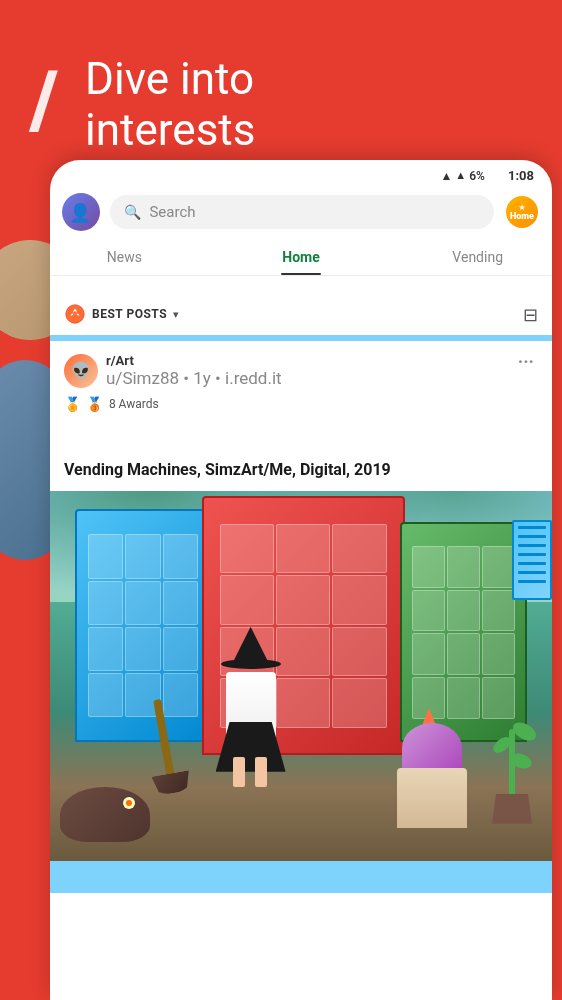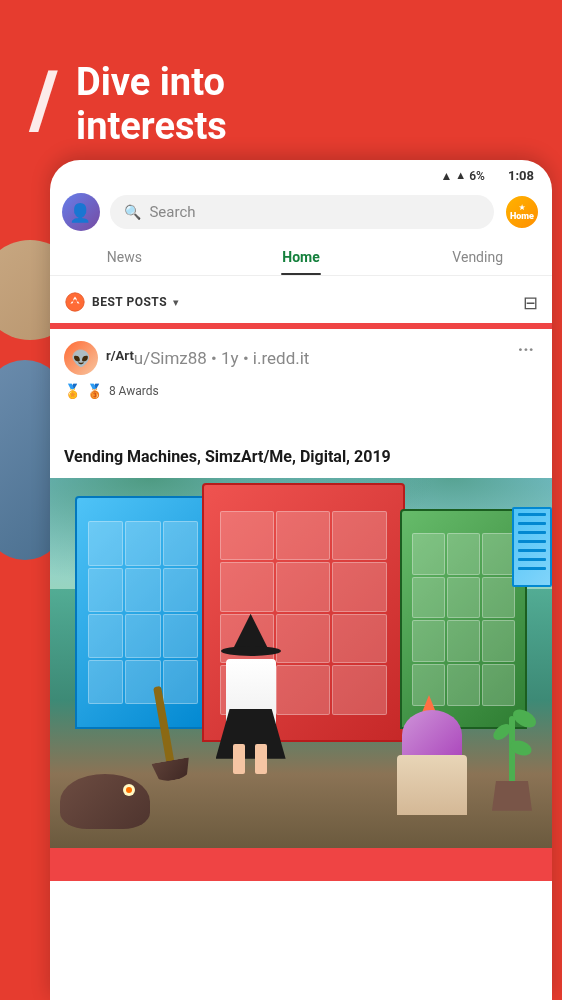--- a/index.html
+++ b/index.html
@@ -36,23 +36,24 @@
       color: white;
       font-size: 80px;
       font-weight: 900;
       line-height: 1;
       opacity: 0.9;
       margin-top: -10px;
     }
 
     .hero-text {
       color: white;
-      font-size: 38px;
-      font-weight: 700;
+      font-size: 44px;
+      font-weight: 400;
       line-height: 1.15;
+      margin-left: 9px;
     }
 
     
     .side-art-left {
       position: absolute;
       left: 0;
       top: 220px;
       width: 55px;
       height: 350px;
       overflow: hidden;
@@ -175,21 +176,21 @@
 
     .free-badge-star {
       color: white;
       font-size: 8px;
     }
 
     
     .nav-tabs {
       display: flex;
       border-bottom: 1px solid #eee;
-      margin-bottom: 5px;
+      margin-bottom: 17px;
       gap: 28px;
     }
 
     .nav-tab {
       flex: 1;
       text-align: center;
       padding: 10px 0;
       font-size: 14px;
       color: #888;
       cursor: pointer;
@@ -208,21 +209,21 @@
       left: 50%;
       transform: translateX(-50%);
       width: 40px;
       height: 2.5px;
       background: #333;
       border-radius: 2px;
     }
 
     
     .feed {
-      background: #ef4444;
+      background: #7dd3fc;
       min-height: 600px;
     }
 
     
     .filter-bar {
       display: flex;
       align-items: center;
       justify-content: space-between;
       padding: 10px 14px;
       background: white;
@@ -281,20 +282,21 @@
       border-radius: 50%;
       background: linear-gradient(135deg, #FF6B35, #F7C59F);
       display: flex;
       align-items: center;
       justify-content: center;
       font-size: 16px;
     }
 
     .post-info {
       display: flex;
+      flex-direction: column;
     }
 
     .subreddit-name {
       font-size: 13px;
       font-weight: 700;
       color: #333;
     }
 
     .post-details {
       font-size: 17px;

